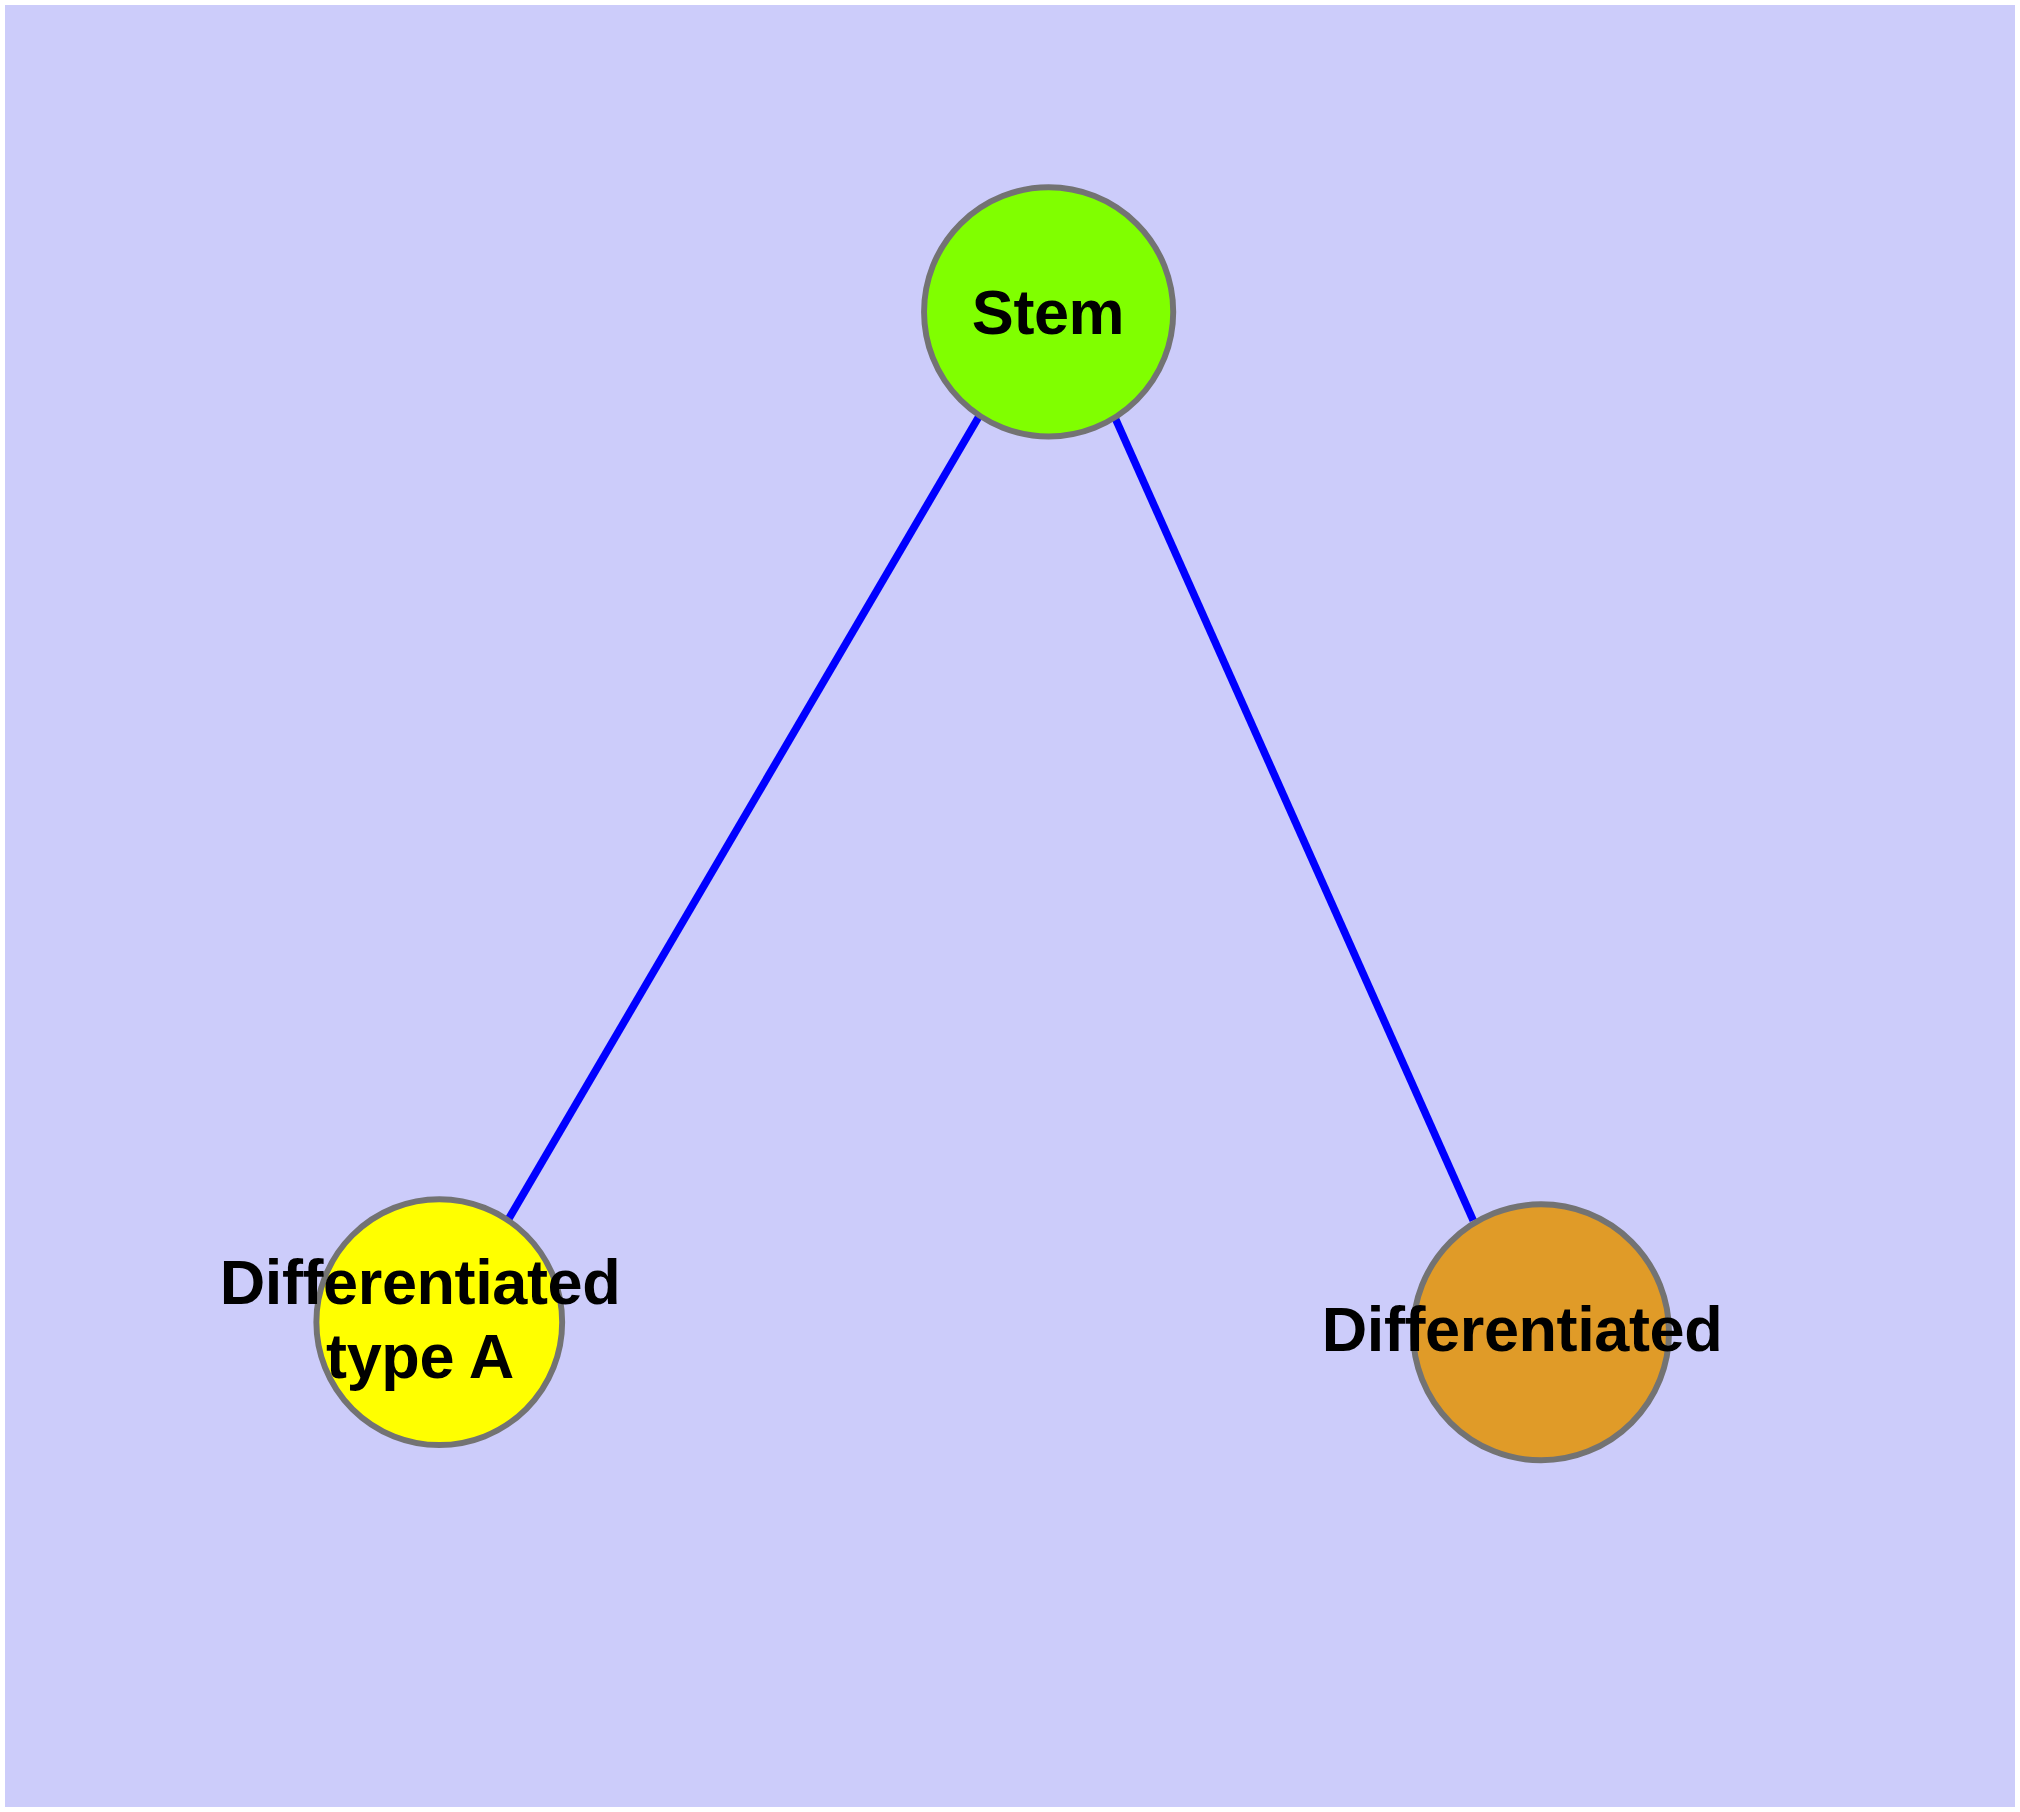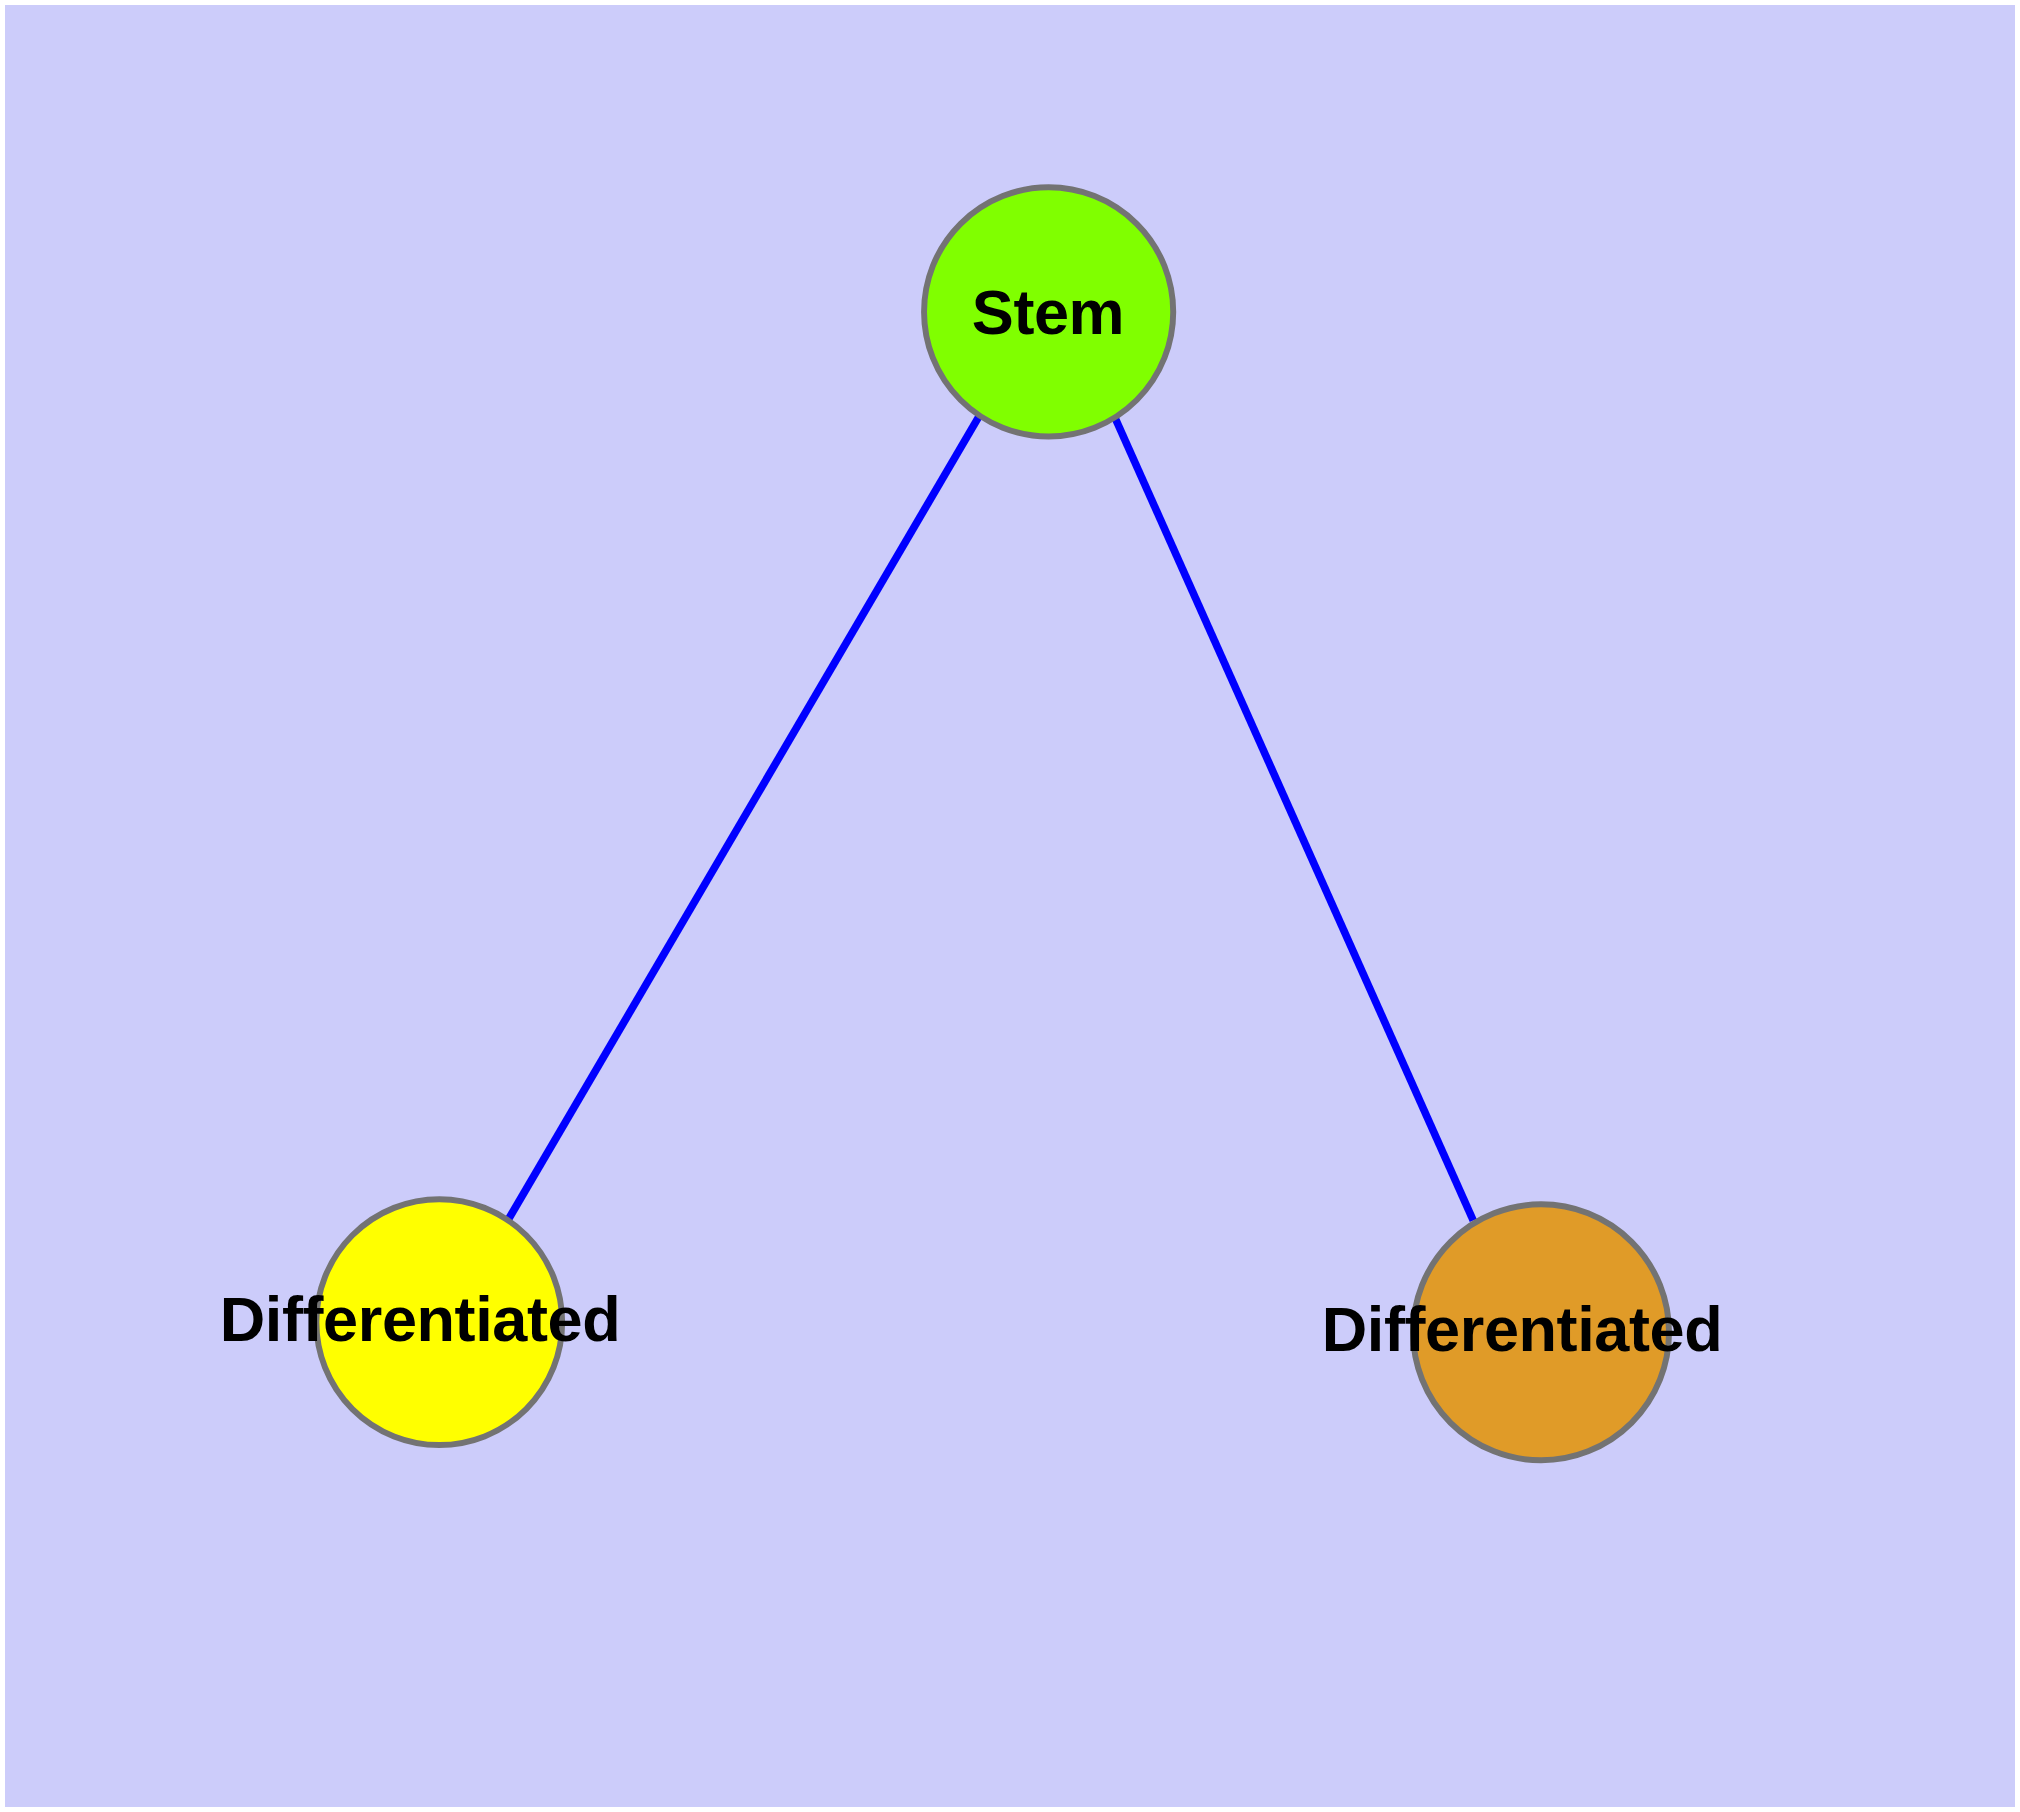--- a/index.html
+++ b/index.html
@@ -87,20 +87,21 @@
       <circle cx="1818" cy="1572" r="151" fill="#e09b28" stroke="#737373" stroke-width="7"></circle>
     </g>
   </svg>
 
   <div class="node-label" id="label-stem">
     <span class="label-line">Stem</span>
   </div>
 
   <div class="node-label" id="label-type-a">
     <span class="label-line">Differentiated</span>
+    <span class="label-line">type A</span>
   </div>
 
   <div class="node-label" id="label-type-b">
     <span class="label-line">Differentiated</span>
   </div>
 
 </div>
 
 
 </body></html>

